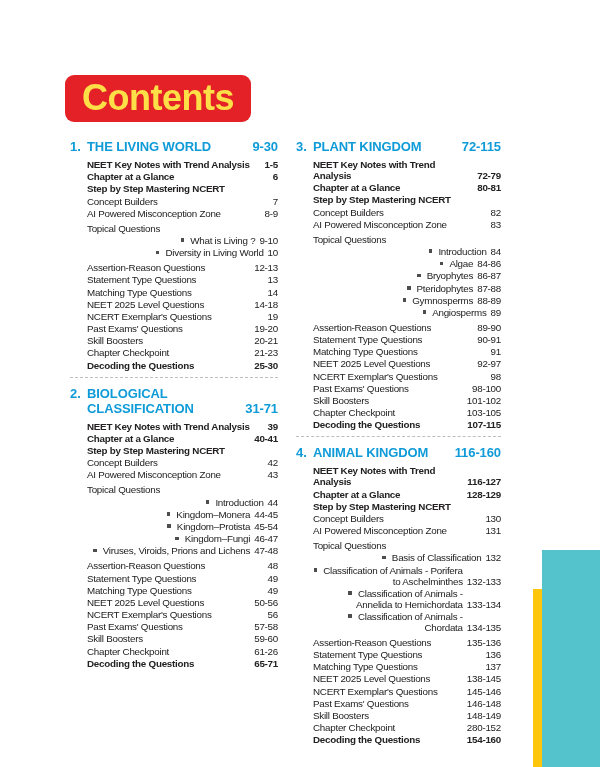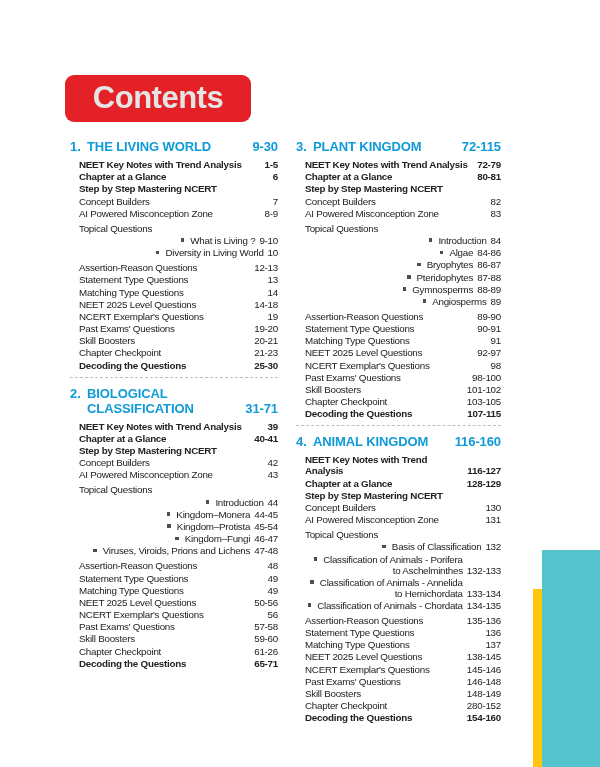--- a/index.html
+++ b/index.html
@@ -7,37 +7,37 @@
     position:relative;width:600px;height:767px;background:#ffffff;overflow:hidden;
     font-family:"Liberation Sans", sans-serif;
   }
   
   .badge{
     position:absolute;left:65px;top:75px;width:186px;height:47px;
     background:#e32127;border-radius:9px;
     display:flex;align-items:center;justify-content:center;
   }
   .badge-title{
-    color:#e5e5e5;font-size:31px;font-weight:700;letter-spacing:-0.5px;line-height:1;
+    color:#fde047;font-size:36px;font-weight:700;letter-spacing:-0.5px;line-height:1;
     padding-bottom:2px;
   }
   
   .col{position:absolute;top:139px;}
   .col-left{left:70px;width:208px;}
   .col-right{left:296px;width:205px;}
   
   .sec-head{
     display:flex;color:#0f9bd8;font-weight:700;font-size:13px;line-height:15px;
     margin-bottom:5px;letter-spacing:-0.1px;
   }
   .sec-num{flex:0 0 auto;width:17px;}
   .sec-title{flex:1 1 auto;}
   .sec-pg{margin-left:6px;align-self:flex-end;white-space:nowrap;}
   
-  .items{margin-left:9px;}
+  .items{margin-left:17px;}
   .row{
     display:flex;align-items:flex-end;margin-top:1.2px;
     font-size:9.8px;line-height:11px;color:#232122;letter-spacing:-0.25px;
   }
   .row.gap{margin-top:4px;}
   .lbl{flex:1 1 auto;min-width:0;}
   .pg{margin-left:4px;white-space:nowrap;text-align:right;}
   .b{font-weight:700;}
   .bullet{padding-left:11px;text-indent:-11px;text-align:right;}
   .bullet::before{

